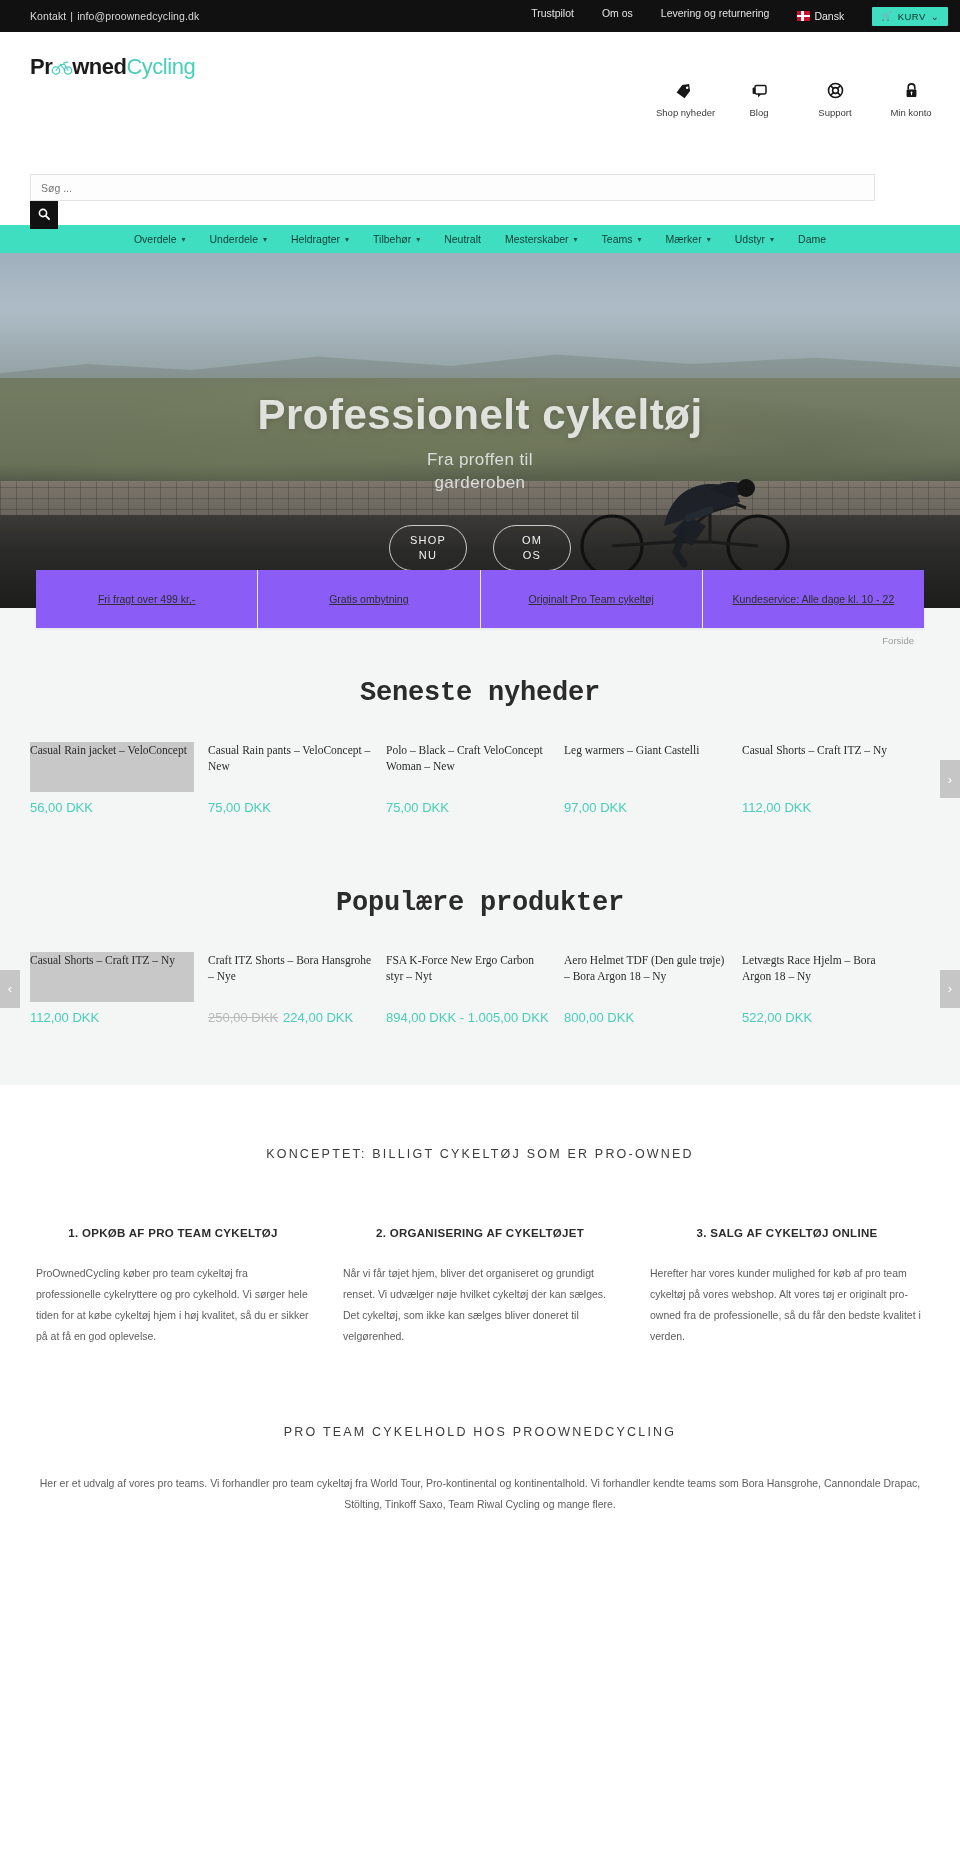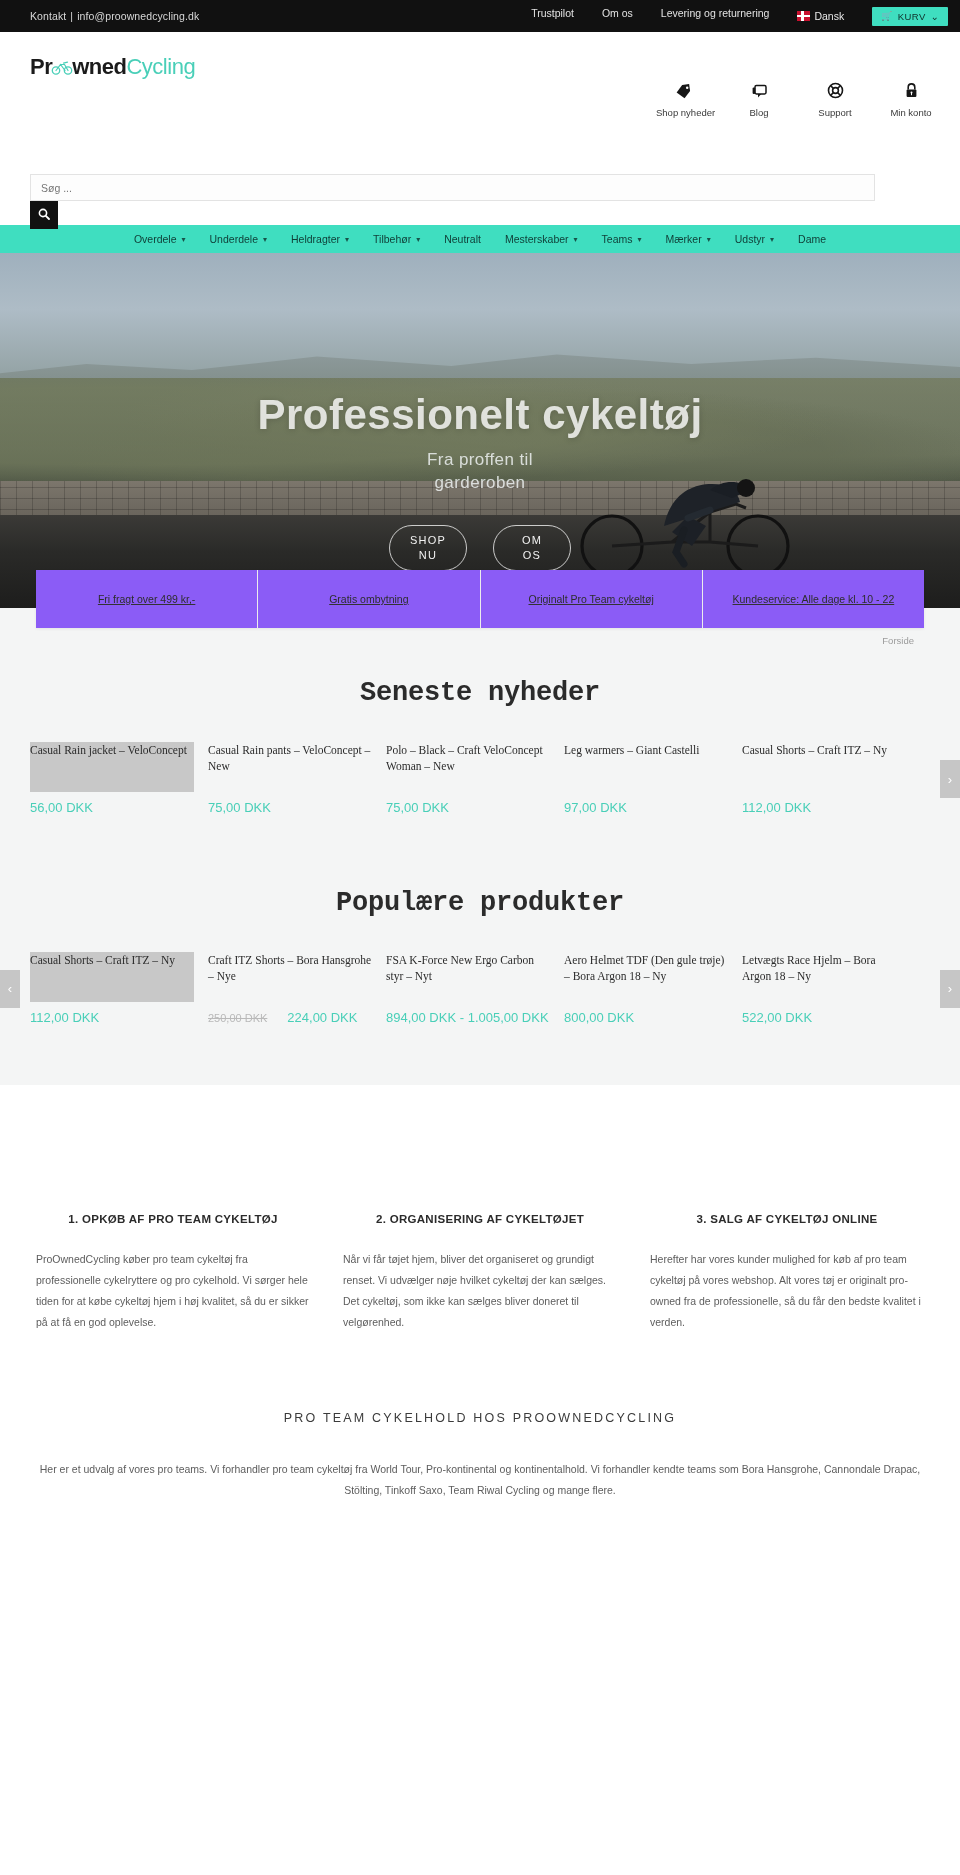--- a/index.html
+++ b/index.html
@@ -190,21 +190,21 @@
   .cards { display: flex; padding: 0 30px; gap: 0; }
   .card { width: 178px; padding-right: 14px; }
   .card-img {
     width: 164px; height: 0px;
   }
   .card-title {
     font-size: 11.5px; color: #2b2b2b; line-height: 1.42; min-height: 50px; font-family: Liberation Serif, serif;
   }
   .card-price { font-size: 13px; color: #49cfb8; margin-top: 6px; line-height: 1.5; }
   .card-price .old {
-    text-decoration: line-through; color: #b9b9b9; font-size: 11px; margin-right: 20px;
+    text-decoration: line-through; color: #b9b9b9; font-size: 13px; margin-right: 5px;
   }
   .arrow {
     position: absolute; width: 20px; height: 38px; background: #c6c6c6;
     color: #fff; display: flex; align-items: center; justify-content: center;
     font-size: 13px; cursor: pointer; top: 18px;
   }
   .arrow.right { right: 0; }
   .arrow.left { left: 0; }
   .sel-hl { background: #c8c8c8; }
 
@@ -486,20 +486,21 @@
     <div class="arrow left">
         <span>‹</span>
       </div>
     <div class="arrow right">
         <span>›</span>
       </div>
   </div>
 </div>
 
 <div class="concept">
+  <div class="concept-head">KONCEPTET: BILLIGT CYKELTØJ SOM ER PRO-OWNED</div>
   <div class="cols">
     <div class="col">
       <div class="col-h">1. OPKØB AF PRO TEAM CYKELTØJ</div>
       <div class="col-p">ProOwnedCycling køber pro team cykeltøj fra professionelle cykelryttere og pro cykelhold. Vi sørger hele tiden for at købe cykeltøj hjem i høj kvalitet, så du er sikker på at få en god oplevelse.</div>
     </div>
     <div class="col">
       <div class="col-h">2. ORGANISERING AF CYKELTØJET</div>
       <div class="col-p">Når vi får tøjet hjem, bliver det organiseret og grundigt renset. Vi udvælger nøje hvilket cykeltøj der kan sælges. Det cykeltøj, som ikke kan sælges bliver doneret til velgørenhed.</div>
     </div>
     <div class="col">

